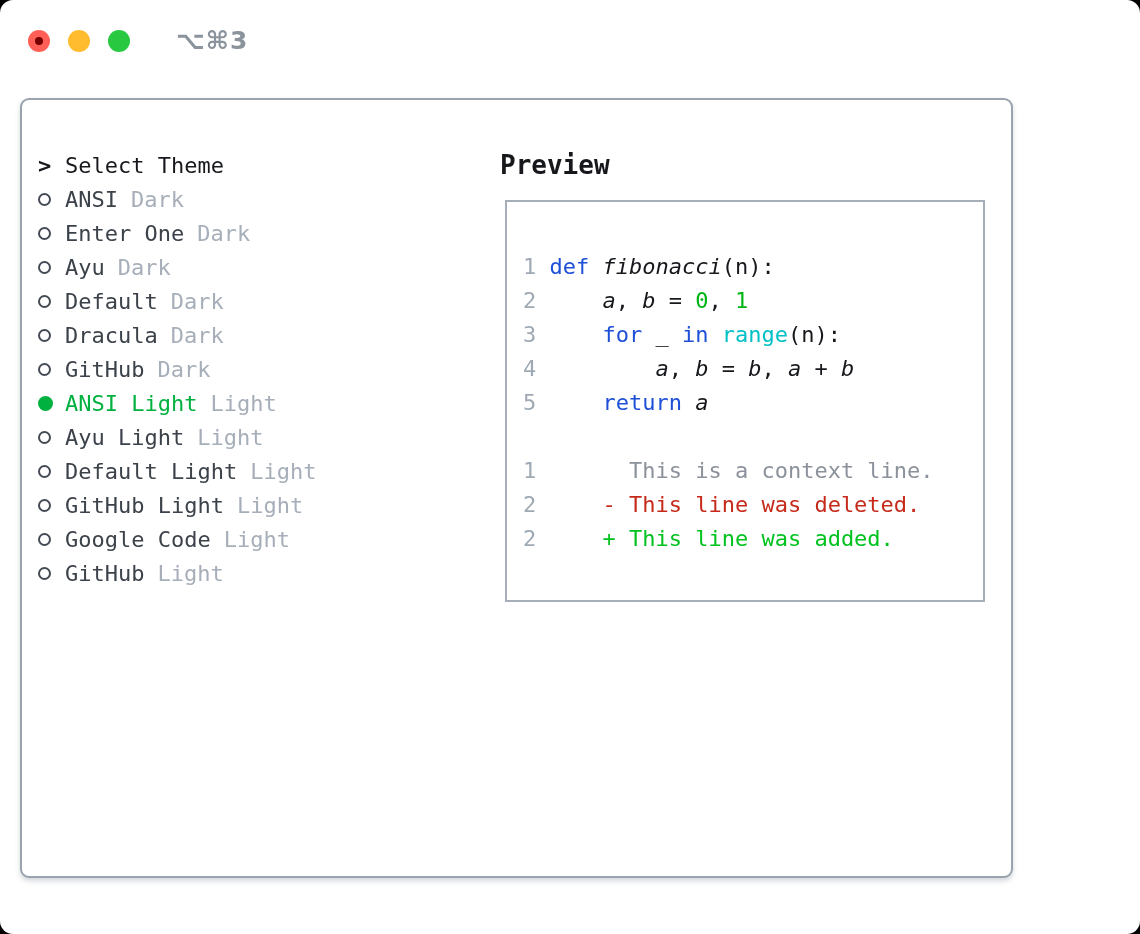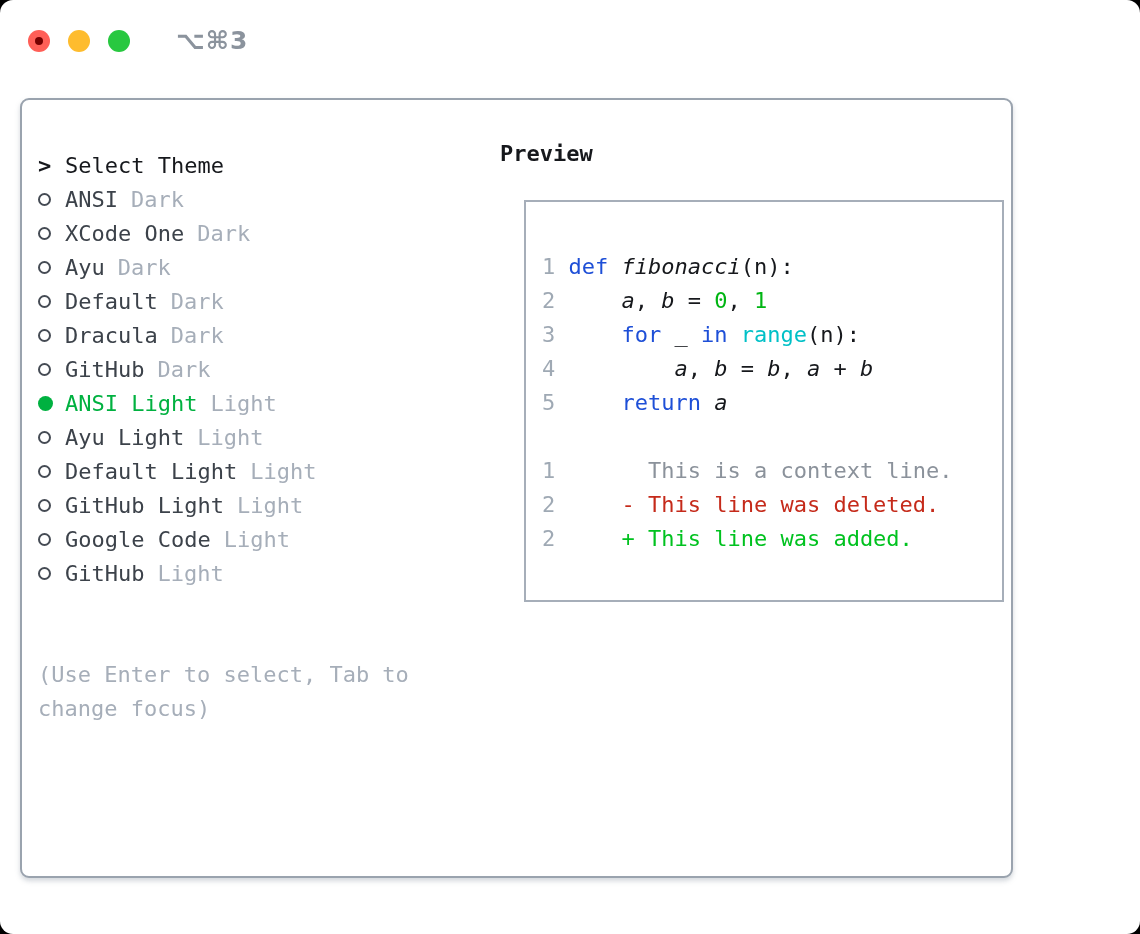--- a/index.html
+++ b/index.html
@@ -29,22 +29,22 @@
   .radio{width:13px;height:13px;border:2px solid #454b54;border-radius:50%;box-sizing:border-box;}
   .radio.sel{width:15px;height:15px;border:none;background:var(--accent-green);}
   .cursor{font-weight:bold;color:var(--text-black);}
   .h{font-weight:normal;color:var(--text-black);}
   .h2{color:var(--text-black);}
   .tname{color:var(--text-dark);}
   .tname.sel,.alabel.sel{color:var(--accent-green);}
   .tag{color:var(--muted-gray);margin-left:13px;}
   .help{width:415px;margin-top:0;color:var(--muted-gray);font-size:22px;line-height:34px;}
   
-  .preview-heading{position:absolute;left:500px;top:136px;height:34px;display:flex;align-items:center;font-size:22px;font-weight:bold;color:var(--text-black);}
-  .preview-box{position:absolute;left:524px;top:200px;width:476px;height:398px;border:2px solid #a6aeb9;background:#fff;}
+  .preview-heading{position:absolute;left:500px;top:148px;height:34px;display:flex;align-items:center;font-size:26px;font-weight:bold;color:var(--text-black);}
+  .preview-box{position:absolute;left:505px;top:200px;width:476px;height:398px;border:2px solid #a6aeb9;background:#fff;}
   .code{padding:48px 0 0 16px;font-size:22px;line-height:34px;white-space:pre;}
   .code .ln{display:inline-block;width:2ch;color:var(--gutter-gray);}
   .t-kw{color:var(--keyword-blue);}
   .t-fg{color:var(--text-black);}
   .t-lit{color:var(--literal-green);}
   .t-bi{color:var(--builtin-cyan);}
   .t-ctx{color:var(--context-gray);}
   .t-del{color:var(--deleted-red);}
   .t-add{color:var(--added-green);}
   .it{font-style:italic;}
@@ -65,35 +65,34 @@
 
   <div class="app-window"></div>
 
   <div class="left-col">
     <div class="row">
       <span class="markercell"><span class="cursor">&gt;</span></span>
       <span class="h">Select Theme</span>
     </div>
     <div id="theme-list">
         <div class="row"><span class="markercell"><span class="radio"></span></span><span class="tname">ANSI</span><span class="tag">Dark</span></div>
-        <div class="row"><span class="markercell"><span class="radio"></span></span><span class="tname">XCode One</span><span class="tag">Dark</span></div>
+        <div class="row"><span class="markercell"><span class="radio"></span></span><span class="tname">Enter One</span><span class="tag">Dark</span></div>
         <div class="row"><span class="markercell"><span class="radio"></span></span><span class="tname">Ayu</span><span class="tag">Dark</span></div>
         <div class="row"><span class="markercell"><span class="radio"></span></span><span class="tname">Default</span><span class="tag">Dark</span></div>
         <div class="row"><span class="markercell"><span class="radio"></span></span><span class="tname">Dracula</span><span class="tag">Dark</span></div>
         <div class="row"><span class="markercell"><span class="radio"></span></span><span class="tname">GitHub</span><span class="tag">Dark</span></div>
         <div class="row"><span class="markercell"><span class="radio sel"></span></span><span class="tname sel">ANSI Light</span><span class="tag">Light</span></div>
         <div class="row"><span class="markercell"><span class="radio"></span></span><span class="tname">Ayu Light</span><span class="tag">Light</span></div>
         <div class="row"><span class="markercell"><span class="radio"></span></span><span class="tname">Default Light</span><span class="tag">Light</span></div>
         <div class="row"><span class="markercell"><span class="radio"></span></span><span class="tname">GitHub Light</span><span class="tag">Light</span></div>
         <div class="row"><span class="markercell"><span class="radio"></span></span><span class="tname">Google Code</span><span class="tag">Light</span></div>
         <div class="row"><span class="markercell"><span class="radio"></span></span><span class="tname">GitHub</span><span class="tag">Light</span></div>
       </div>
     <div class="row"></div>
     <div class="row"></div>
-    <div class="help">(Use Enter to select, Tab to change focus)</div>
   </div>
 
   <div class="preview-heading">Preview</div>
   <div class="preview-box">
     <div class="code" id="code"><div class="code-line"><span class="ln">1</span><span class="t-kw">def</span><span class="t-fg"> </span><span class="t-fg it">fibonacci</span><span class="t-fg">(n):</span></div><div class="code-line"><span class="ln">2</span><span class="t-fg">    </span><span class="t-fg it">a</span><span class="t-fg">, </span><span class="t-fg it">b</span><span class="t-fg"> = </span><span class="t-lit">0</span><span class="t-fg">, </span><span class="t-lit">1</span></div><div class="code-line"><span class="ln">3</span><span class="t-fg">    </span><span class="t-kw">for</span><span class="t-fg"> _ </span><span class="t-kw">in</span><span class="t-fg"> </span><span class="t-bi">range</span><span class="t-fg">(n):</span></div><div class="code-line"><span class="ln">4</span><span class="t-fg">        </span><span class="t-fg it">a</span><span class="t-fg">, </span><span class="t-fg it">b</span><span class="t-fg"> = </span><span class="t-fg it">b</span><span class="t-fg">, </span><span class="t-fg it">a</span><span class="t-fg"> + </span><span class="t-fg it">b</span></div><div class="code-line"><span class="ln">5</span><span class="t-fg">    </span><span class="t-kw">return</span><span class="t-fg"> </span><span class="t-fg it">a</span></div><div class="code-line"><span class="ln"></span>&nbsp;</div><div class="code-line"><span class="ln">1</span><span class="t-ctx">      This is a context line.</span></div><div class="code-line"><span class="ln">2</span><span class="t-del">    - This line was deleted.</span></div><div class="code-line"><span class="ln">2</span><span class="t-add">    + This line was added.</span></div></div>
   </div>
 
 </div>
 
 </body></html>

